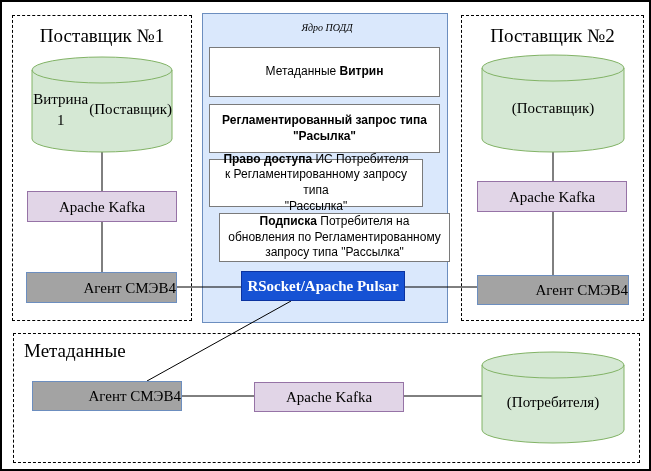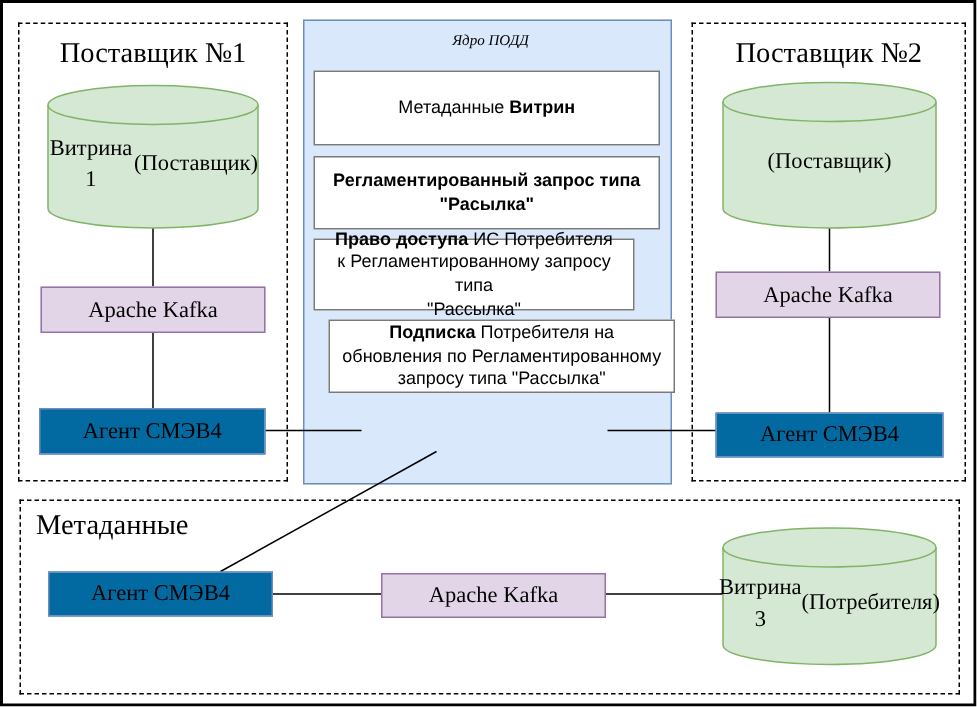--- a/index.html
+++ b/index.html
@@ -13,21 +13,21 @@
   .group-title.left{text-align:left;left:10px;right:auto;top:6px;}
   .panel{position:absolute;background:#dae8fc;border:1px solid #6c8ebf;box-sizing:border-box;z-index:1;}
   .panel-title{position:absolute;top:8px;left:4px;right:0;text-align:center;font-size:10px;font-style:italic;}
   .wires{position:absolute;left:0;top:0;z-index:2;pointer-events:none;overflow:visible;}
   .wires line{stroke:#000;stroke-width:1;}
   .node{
     position:absolute;box-sizing:border-box;display:flex;align-items:center;justify-content:center;
     text-align:center;z-index:3;font-size:15px;line-height:1.2;
   }
   .kafka{background:#e1d5e7;border:1px solid #9673a6;}
-  .agent{background:#0369a1;border:1px solid #6c8ebf;}
+  .agent{background:#a3a3a3;border:1px solid #6c8ebf;justify-content:flex-end;}
   .cbox{
     background:#fff;border:1px solid #7a7a7a;z-index:3;
     font-family:"Liberation Sans","DejaVu Sans",sans-serif;font-size:12px;line-height:1.3;
     white-space:pre-line;padding:2px 4px;
   }
   .bus{background:#1652d4;border:1px solid #0b33a0;color:#fff;font-weight:bold;}
   .cyl{position:absolute;z-index:3;}
   .cyl svg{position:absolute;left:0;top:0;overflow:visible;}
   .cyl-label{
     position:absolute;left:0;right:0;top:0;bottom:0;display:flex;flex-direction:row;
@@ -119,33 +119,35 @@
 к Регламентированному запросу типа
 "Рассылка"</span></span>
   </div>
 
   <div class="node cbox" style="left:217px;top:211px;width:231px;height:49px;">
     <span><span></span><b>Подписка</b><span> Потребителя на
 обновления по Регламентированному
 запросу типа "Рассылка"</span></span>
   </div>
 
+  <div class="node bus" style="left:239px;top:269px;width:164px;height:30px;">
+    <span>RSocket/Apache Pulsar</span>
+  </div>
 
   <div class="node agent" style="left:30px;top:379px;width:150px;height:30px;">
     <span>Агент СМЭВ4</span>
   </div>
 
   <div class="node kafka" style="left:252px;top:380px;width:150px;height:30px;">
     <span>Apache Kafka</span>
   </div>
 
   <div class="cyl" style="left:480px;top:350px;width:142px;height:91px;">
     <svg width="142" height="91">
       <path d="M0,13 A71,13 0 0 1 142,13 L142,78 A71,13 0 0 1 0,78 Z" fill="#d5e8d4" stroke="#82b366" stroke-width="1"></path>
       <path d="M0,13 A71,13 0 0 0 142,13" fill="none" stroke="#82b366" stroke-width="1"></path>
     </svg>
     <div class="cyl-label">
-      <span>Витрина 3</span>
       <span>(Потребителя)</span>
     </div>
   </div>
 
 </div>
 
 </body></html>

